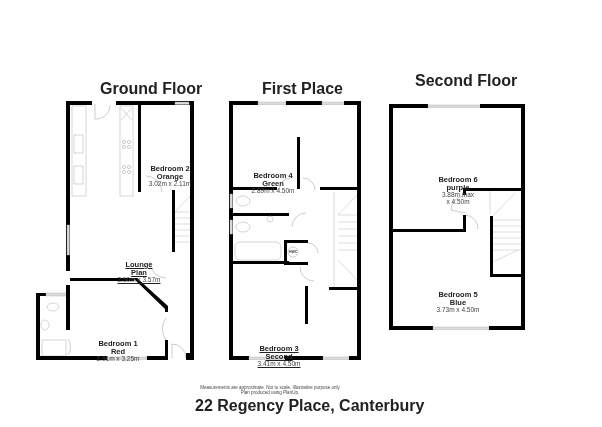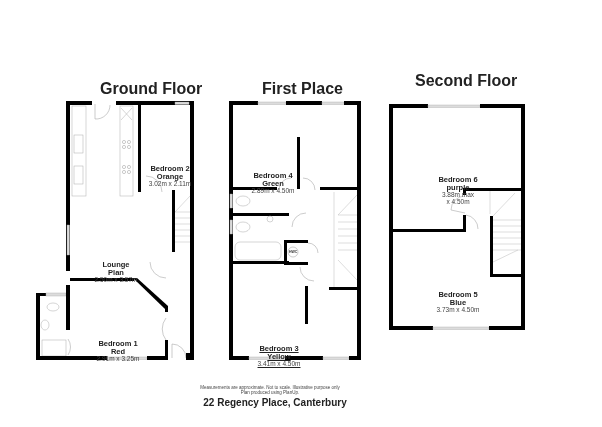--- a/index.html
+++ b/index.html
@@ -3,21 +3,21 @@
 <meta charset="utf-8">
 <style>
   html, body { margin: 0; padding: 0; background: #ffffff; }
   body { width: 602px; height: 427px; position: relative; overflow: hidden; font-family: "Liberation Sans", sans-serif; color: #222; }
   svg { position: absolute; left: 0; top: 0; }
   .floor-title { position: absolute; font-weight: bold; font-size: 16px; color: #222; text-align: left; white-space: nowrap; }
   .room { position: absolute; text-align: center; line-height: 1.05; margin-top: 39px; }
   .room .name { font-weight: bold; font-size: 7.5px; color: #222; display: block; }
   .room .dim { font-size: 6.5px; color: #444; display: block; }
   .note { position: absolute; font-size: 4.5px; color: #444; text-align: center; line-height: 1.2; }
-  .addr { position: absolute; font-weight: bold; font-size: 10px; color: #222; text-align: center; white-space: nowrap; }
+  .addr { position: absolute; font-weight: bold; font-size: 16px; color: #222; text-align: center; white-space: nowrap; }
   .hwc { position: absolute; font-size: 3.5px; font-weight: bold; color: #333; }
 </style>
 </head>
 <body>
 
 <svg width="602" height="427" viewBox="0 0 602 427">
   <g>
 
     <rect x="66" y="101" width="4" height="170" fill="#000"></rect>
     <rect x="66" y="101" width="26" height="4" fill="#000"></rect>
@@ -171,21 +171,21 @@
 <div class="floor-title" style="left:100px; top:80px; width:60px;">Ground Floor</div>
 <div class="floor-title" style="left:262px; top:80px; width:60px;">First Place</div>
 <div class="floor-title" style="left:415px; top:72px; width:80px;">Second Floor</div>
 
 <div class="room" style="left:145px; top:126px; width:50px;">
   <span class="name">Bedroom 2</span>
   <span class="name">Orange</span>
   <span class="dim">3.02m x 2.11m</span>
 </div>
 
-<div class="room" style="left:86px; top:222px; width:60px;">
+<div class="room" style="left:109px; top:222px; width:60px;text-decoration:underline;">
   <span class="name">Lounge</span>
   <span class="name">Plan</span>
   <span class="dim">2.50m x 3.57m</span>
 </div>
 
 <div class="room" style="left:88px; top:301px; width:60px;">
   <span class="name">Bedroom 1</span>
   <span class="name">Red</span>
   <span class="dim">2.91m x 3.25m</span>
 </div>
@@ -193,21 +193,21 @@
 <div class="room" style="left:244px; top:133px; width:58px;">
   <span class="name">Bedroom 4</span>
   <span class="name">Green</span>
   <span class="dim">2.89m x 4.50m</span>
 </div>
 
 <div class="hwc" style="left:289px; top:250px;">HWC</div>
 
 <div class="room" style="left:248px; top:306px; width:62px;text-decoration:underline;">
   <span class="name">Bedroom 3</span>
-  <span class="name">Yellow</span>
+  <span class="name">Second</span>
   <span class="dim">3.41m x 4.50m</span>
 </div>
 
 <div class="room" style="left:428px; top:137px; width:60px;">
   <span class="name">Bedroom 6</span>
   <span class="name">purple</span>
   <span class="dim">3.88m max</span>
   <span class="dim">x 4.50m</span>
 </div>
 

